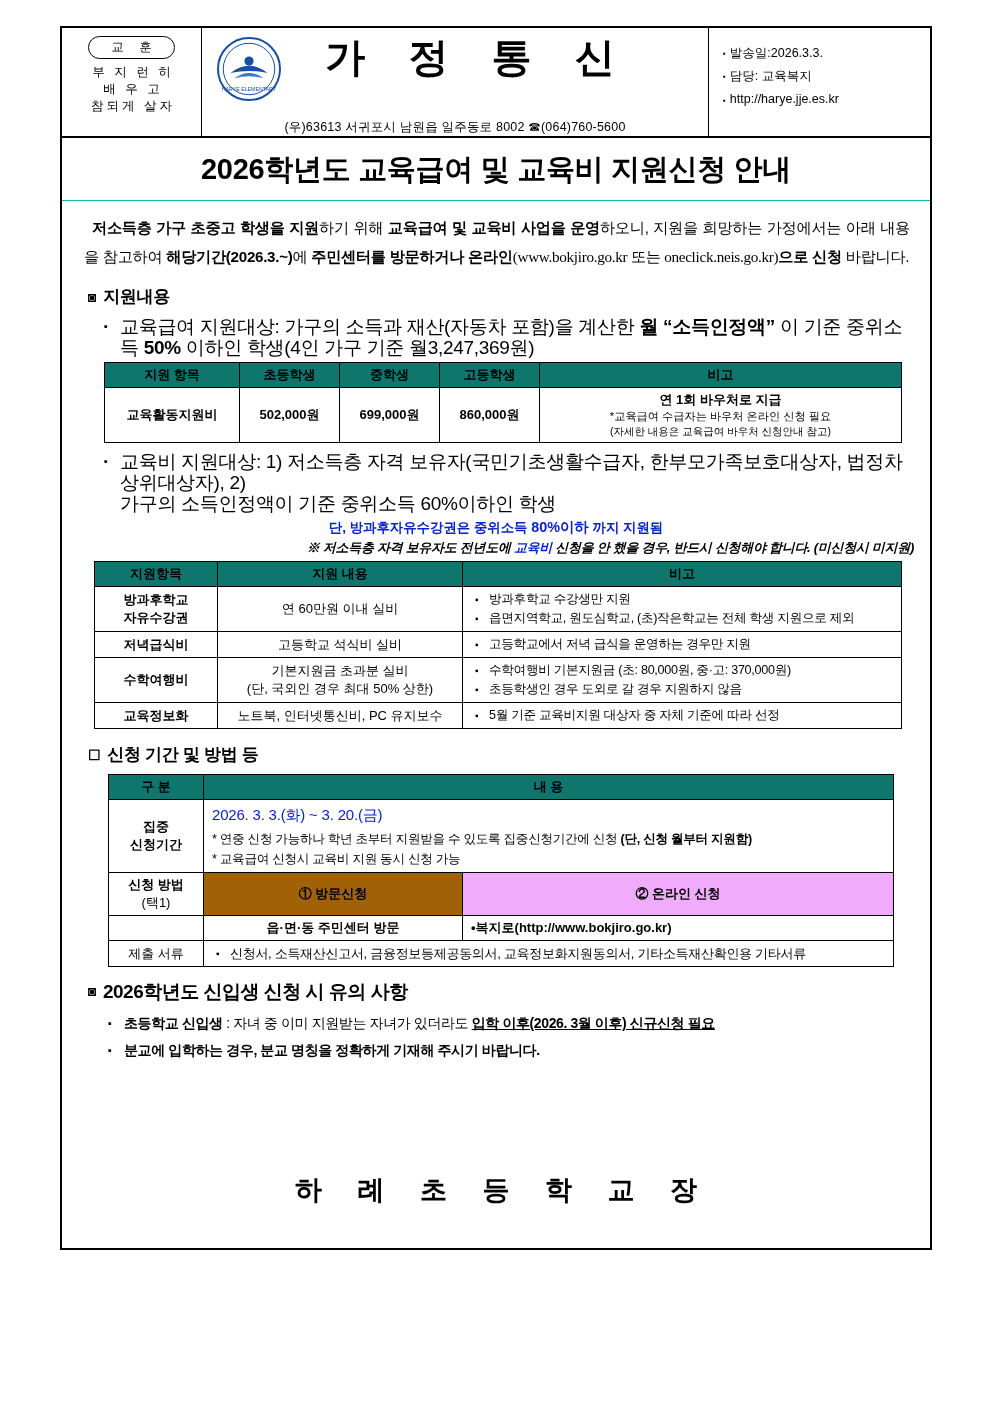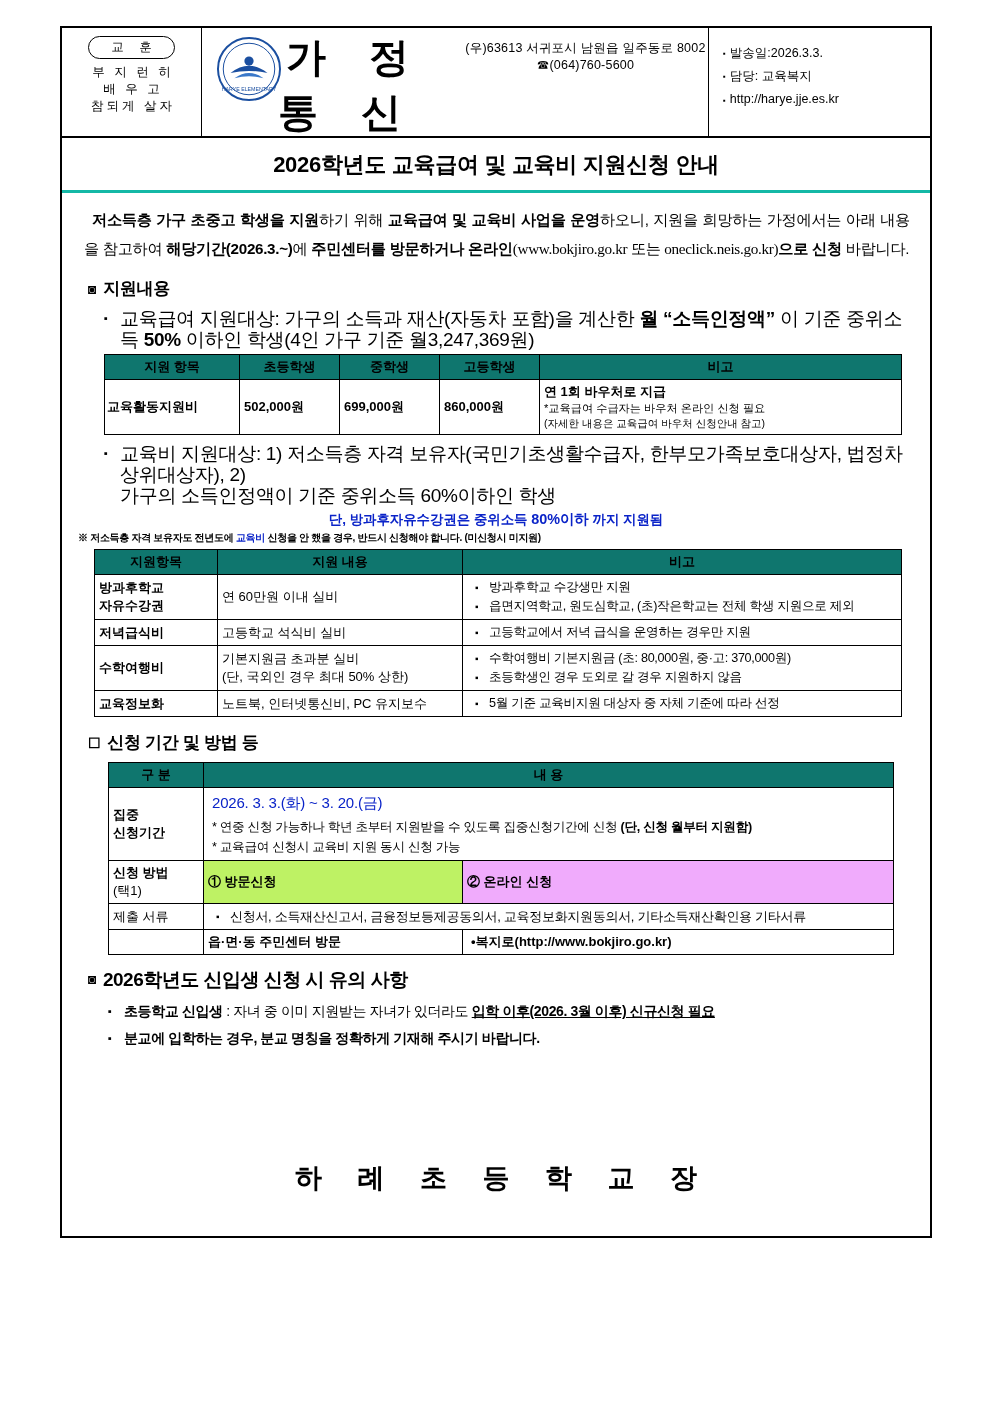--- a/index.html
+++ b/index.html
@@ -57,22 +57,22 @@
     font-size: 12.5px;
     line-height: 17px;
     text-align: right;
     letter-spacing: 3px;
     text-indent: 3px;
   }
   .header-center {
     flex: 1;
     position: relative;
     display: flex;
-    flex-direction: row;
-    justify-content: center;
+    flex-direction: column;
+    justify-content: space-between;
   }
   .emblem {
     position: absolute;
     left: 14px;
     top: 8px;
     width: 66px;
     height: 66px;
   }
   .big-title {
     text-align: center;
@@ -101,24 +101,24 @@
   .header-right div:before {
     content: "▪";
     font-size: 8px;
     vertical-align: middle;
     margin-right: 4px;
   }
 
   
   .doc-title {
     text-align: center;
-    font-size: 22px;
+    font-size: 29px;
     font-weight: bold;
     padding: 12px 0 10px 0;
-    border-bottom: 3px solid #14b8a6;
+    border-bottom: 1px solid #14b8a6;
     letter-spacing: -0.3px;
   }
 
   .body-wrap {
     padding: 10px 16px 0 16px;
   }
 
   .intro {
     font-size: 15.2px;
     line-height: 29px;
@@ -168,45 +168,46 @@
     border: 1px solid #000;
   }
   table.grid th {
     background: #0f766e;
     font-weight: bold;
     padding: 3px 2px;
     text-align: center;
   }
   table.grid td {
     padding: 3px 4px;
-    text-align: left;
+    text-align: center;
     vertical-align: middle;
   }
   .tbl-wrap { padding: 0 12px 0 26px; margin: 4px 0 8px 0; }
   .tbl-wrap2 { padding: 0 12px 0 16px; margin: 4px 0 8px 0; }
   .tbl-wrap3 { padding: 0 20px 0 30px; margin: 4px 0 6px 0; }
 
   .note-sm { font-size: 11.2px; line-height: 15px; }
   .note-sm2 { font-size: 10.5px; line-height: 15px; }
   .td-left { text-align: left !important; padding-left: 8px !important; }
   .blue-b { color: #0a23c8; font-weight: bold; }
 
   .center-note {
     text-align: center;
     font-size: 13.4px;
     font-weight: bold;
     color: #0a23c8;
     margin: 1px 0 2px 0;
   }
   .warn-note {
-    text-align: left;
-    font-size: 10px;
+    text-align: right;
+    font-size: 13px;
     font-weight: bold;
     margin: 0 0 4px 0;
     letter-spacing: -0.3px;
+    font-style: italic;
   }
 
   ul.inner {
     list-style: none;
     margin: 0;
     padding: 0 0 0 4px;
     text-align: left;
   }
   ul.inner li {
     position: relative;
@@ -445,35 +446,35 @@
                 <span>* 연중 신청 가능하나 학년 초부터 지원받을 수 있도록 집중신청기간에 신청 </span><span class="b">(단, 신청 월부터 지원함)</span>
               </div>
               <div class="period-line">* 교육급여 신청시 교육비 지원 동시 신청 가능</div>
             </td>
           </tr>
           <tr>
             <td class="b">
               <div>신청 방법</div>
               <div style="font-weight:normal">(택1)</div>
             </td>
-            <td style="width:250px;background:#bef264" class="b">① 방문신청</td>
+            <td style="width:250px;background:#a16207" class="b">① 방문신청</td>
             <td style="background:#f0abfc" class="b">② 온라인 신청</td>
+          </tr>
+          <tr>
+            <td style="border-top:none"></td>
+            <td class="b">읍·면·동 주민센터 방문</td>
+            <td class="td-left b">•복지로(http://www.bokjiro.go.kr)</td>
           </tr>
           <tr>
             <td>제출 서류</td>
             <td colspan="2" class="td-left">
               <ul class="inner">
                 <li style="font-size:13px">신청서, 소득재산신고서, 금융정보등제공동의서, 교육정보화지원동의서, 기타소득재산확인용 기타서류</li>
               </ul>
             </td>
-          </tr>
-          <tr>
-            <td style="border-top:none"></td>
-            <td class="b">읍·면·동 주민센터 방문</td>
-            <td class="td-left b">•복지로(http://www.bokjiro.go.kr)</td>
           </tr>
         </tbody>
           </table>
       </div>
 
       <h2 class="sec2">
         <span class="mk">◙</span><span>2026학년도 신입생 신청 시 유의 사항</span>
       </h2>
 
       <ul class="bul2">

